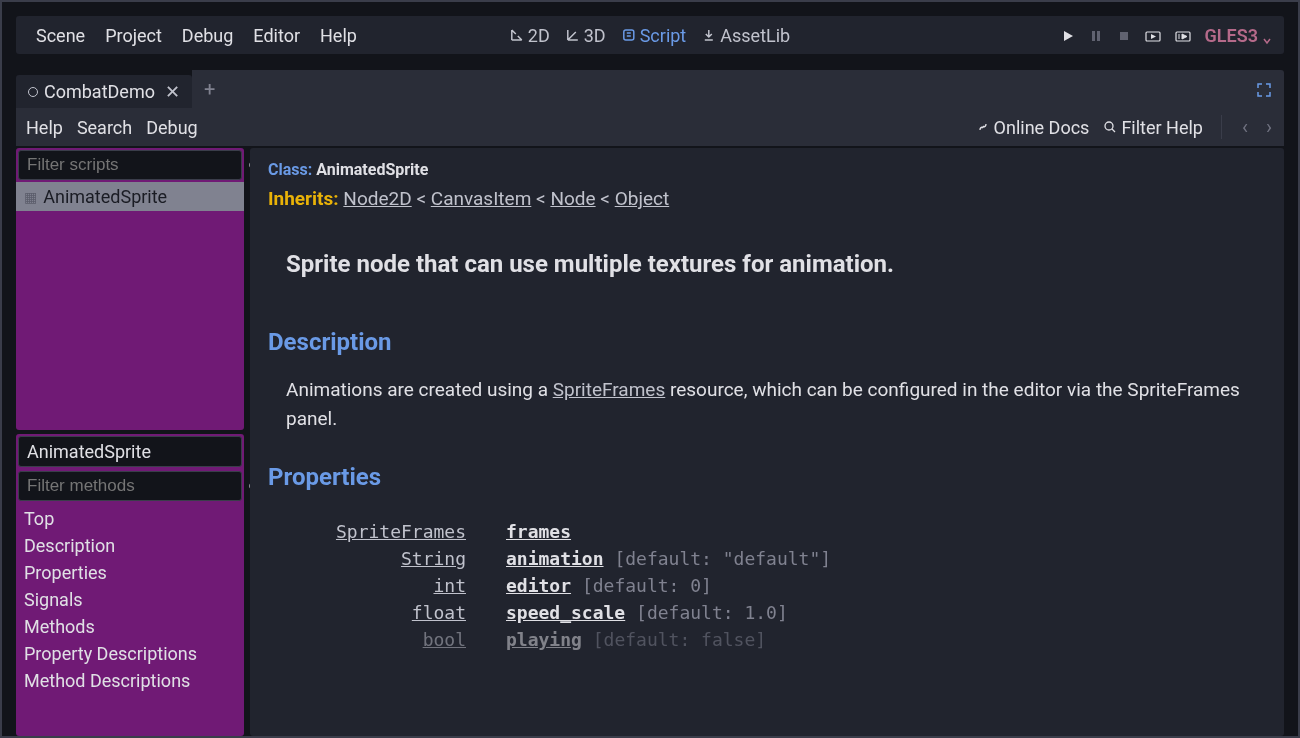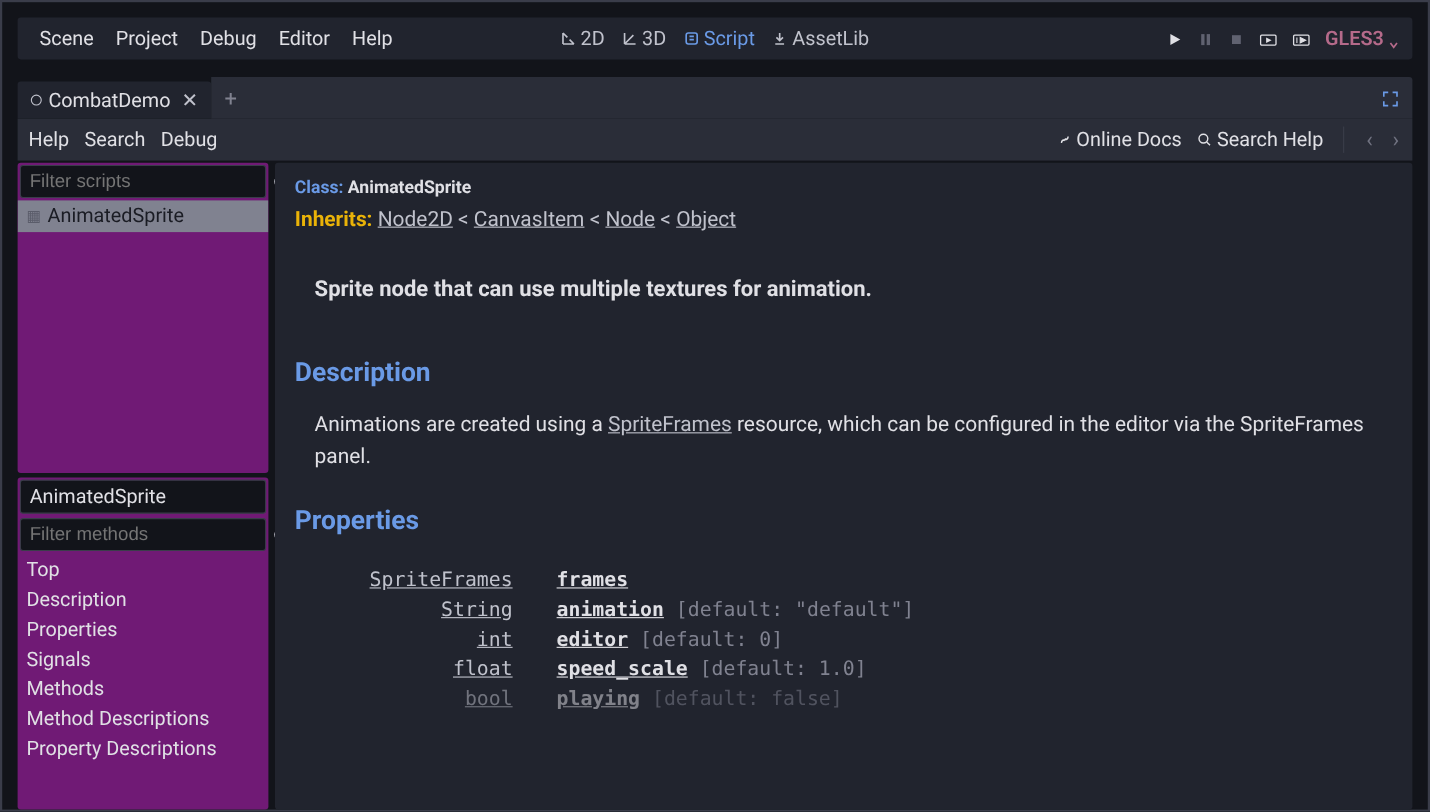--- a/index.html
+++ b/index.html
@@ -171,21 +171,21 @@
   position:relative;
 }
 .content::-webkit-scrollbar { width:10px; }
 .content::-webkit-scrollbar-thumb { background:#3a3d4a; border-radius:5px;}
 .class-title { font-size: 16px; font-weight: 700; margin-bottom: 8px;}
 .class-title .kw { color: #6a9ae6; }
 .inherits { font-size: 19px; margin-bottom: 40px;}
 .inherits .kw { color: #eab308; font-weight:700;}
 .inherits a { color: #c0c2cc; text-decoration: underline; cursor:pointer;}
 .sep { color: #c0c2cc; }
-.brief { font-size: 20px; font-weight: 700; margin: 30px 0 50px 18px;}
+.brief { font-size: 24px; font-weight: 700; margin: 30px 0 50px 18px;}
 .section-h { color: #6a9ae6; font-size: 24px; font-weight: 700; margin: 30px 0 20px 0;}
 .desc-text { font-size: 19px; line-height: 1.5; margin-left: 18px;}
 .desc-text a { color: #c0c2cc; text-decoration: underline; cursor:pointer;}
 .prop-table { margin-top: 30px; margin-left: 18px; font-family: "Menlo","Consolas",monospace; font-size: 18px;}
 .prop-row { display: flex; margin-bottom: 6px; white-space:pre;}
 .prop-type { width: 220px; text-align: right; padding-right: 40px;}
 .prop-type a { color: #c0c2cc; text-decoration: underline; cursor:pointer;}
 .prop-name a { color: #e0e0e5; text-decoration: underline; cursor:pointer;font-weight:bold;}
 .prop-default { color: #808290; }
 svg { display:inline-block; vertical-align:middle;}
@@ -288,21 +288,21 @@
         <svg width="14" height="14">
             <path d="M6 8 L8 6 M4 10 A3 3 0 0 1 7 7 M10 4 A3 3 0 0 1 7 7" stroke="#e0e0e5" stroke-width="1.3" fill="none"></path>
           </svg>
         <span>Online Docs</span>
       </div>
       <div class="link-btn">
         <svg width="14" height="14">
             <circle cx="6" cy="6" r="4" fill="none" stroke="#e0e0e5" stroke-width="1.3"></circle>
             <path d="M9 9 L12 12" stroke="#e0e0e5" stroke-width="1.3"></path>
           </svg>
-        <span>Search Help</span>
+        <span>Filter Help</span>
       </div>
       <div class="nav-divider"></div>
       <span class="nav-arrow">‹</span>
       <span class="nav-arrow">›</span>
     </div>
   </div>
 
   <div class="main">
     <div class="sidebar">
 
@@ -330,22 +330,22 @@
                 <circle cx="6" cy="6" r="4" fill="none" stroke="#c0c2cc" stroke-width="1.5"></circle>
                 <path d="M9 9 L12 12" stroke="#c0c2cc" stroke-width="1.5"></path>
               </svg></span>
         </div>
         <div class="outline-list">
           <div class="outline-item">Top</div>
           <div class="outline-item">Description</div>
           <div class="outline-item">Properties</div>
           <div class="outline-item">Signals</div>
           <div class="outline-item">Methods</div>
+          <div class="outline-item">Property Descriptions</div>
           <div class="outline-item">Method Descriptions</div>
-          <div class="outline-item">Property Descriptions</div>
         </div>
       </div>
     </div>
 
     <div class="content">
       <div class="class-title">
         <span class="kw">Class:</span>
         <span>AnimatedSprite</span>
       </div>
       <div class="inherits">

